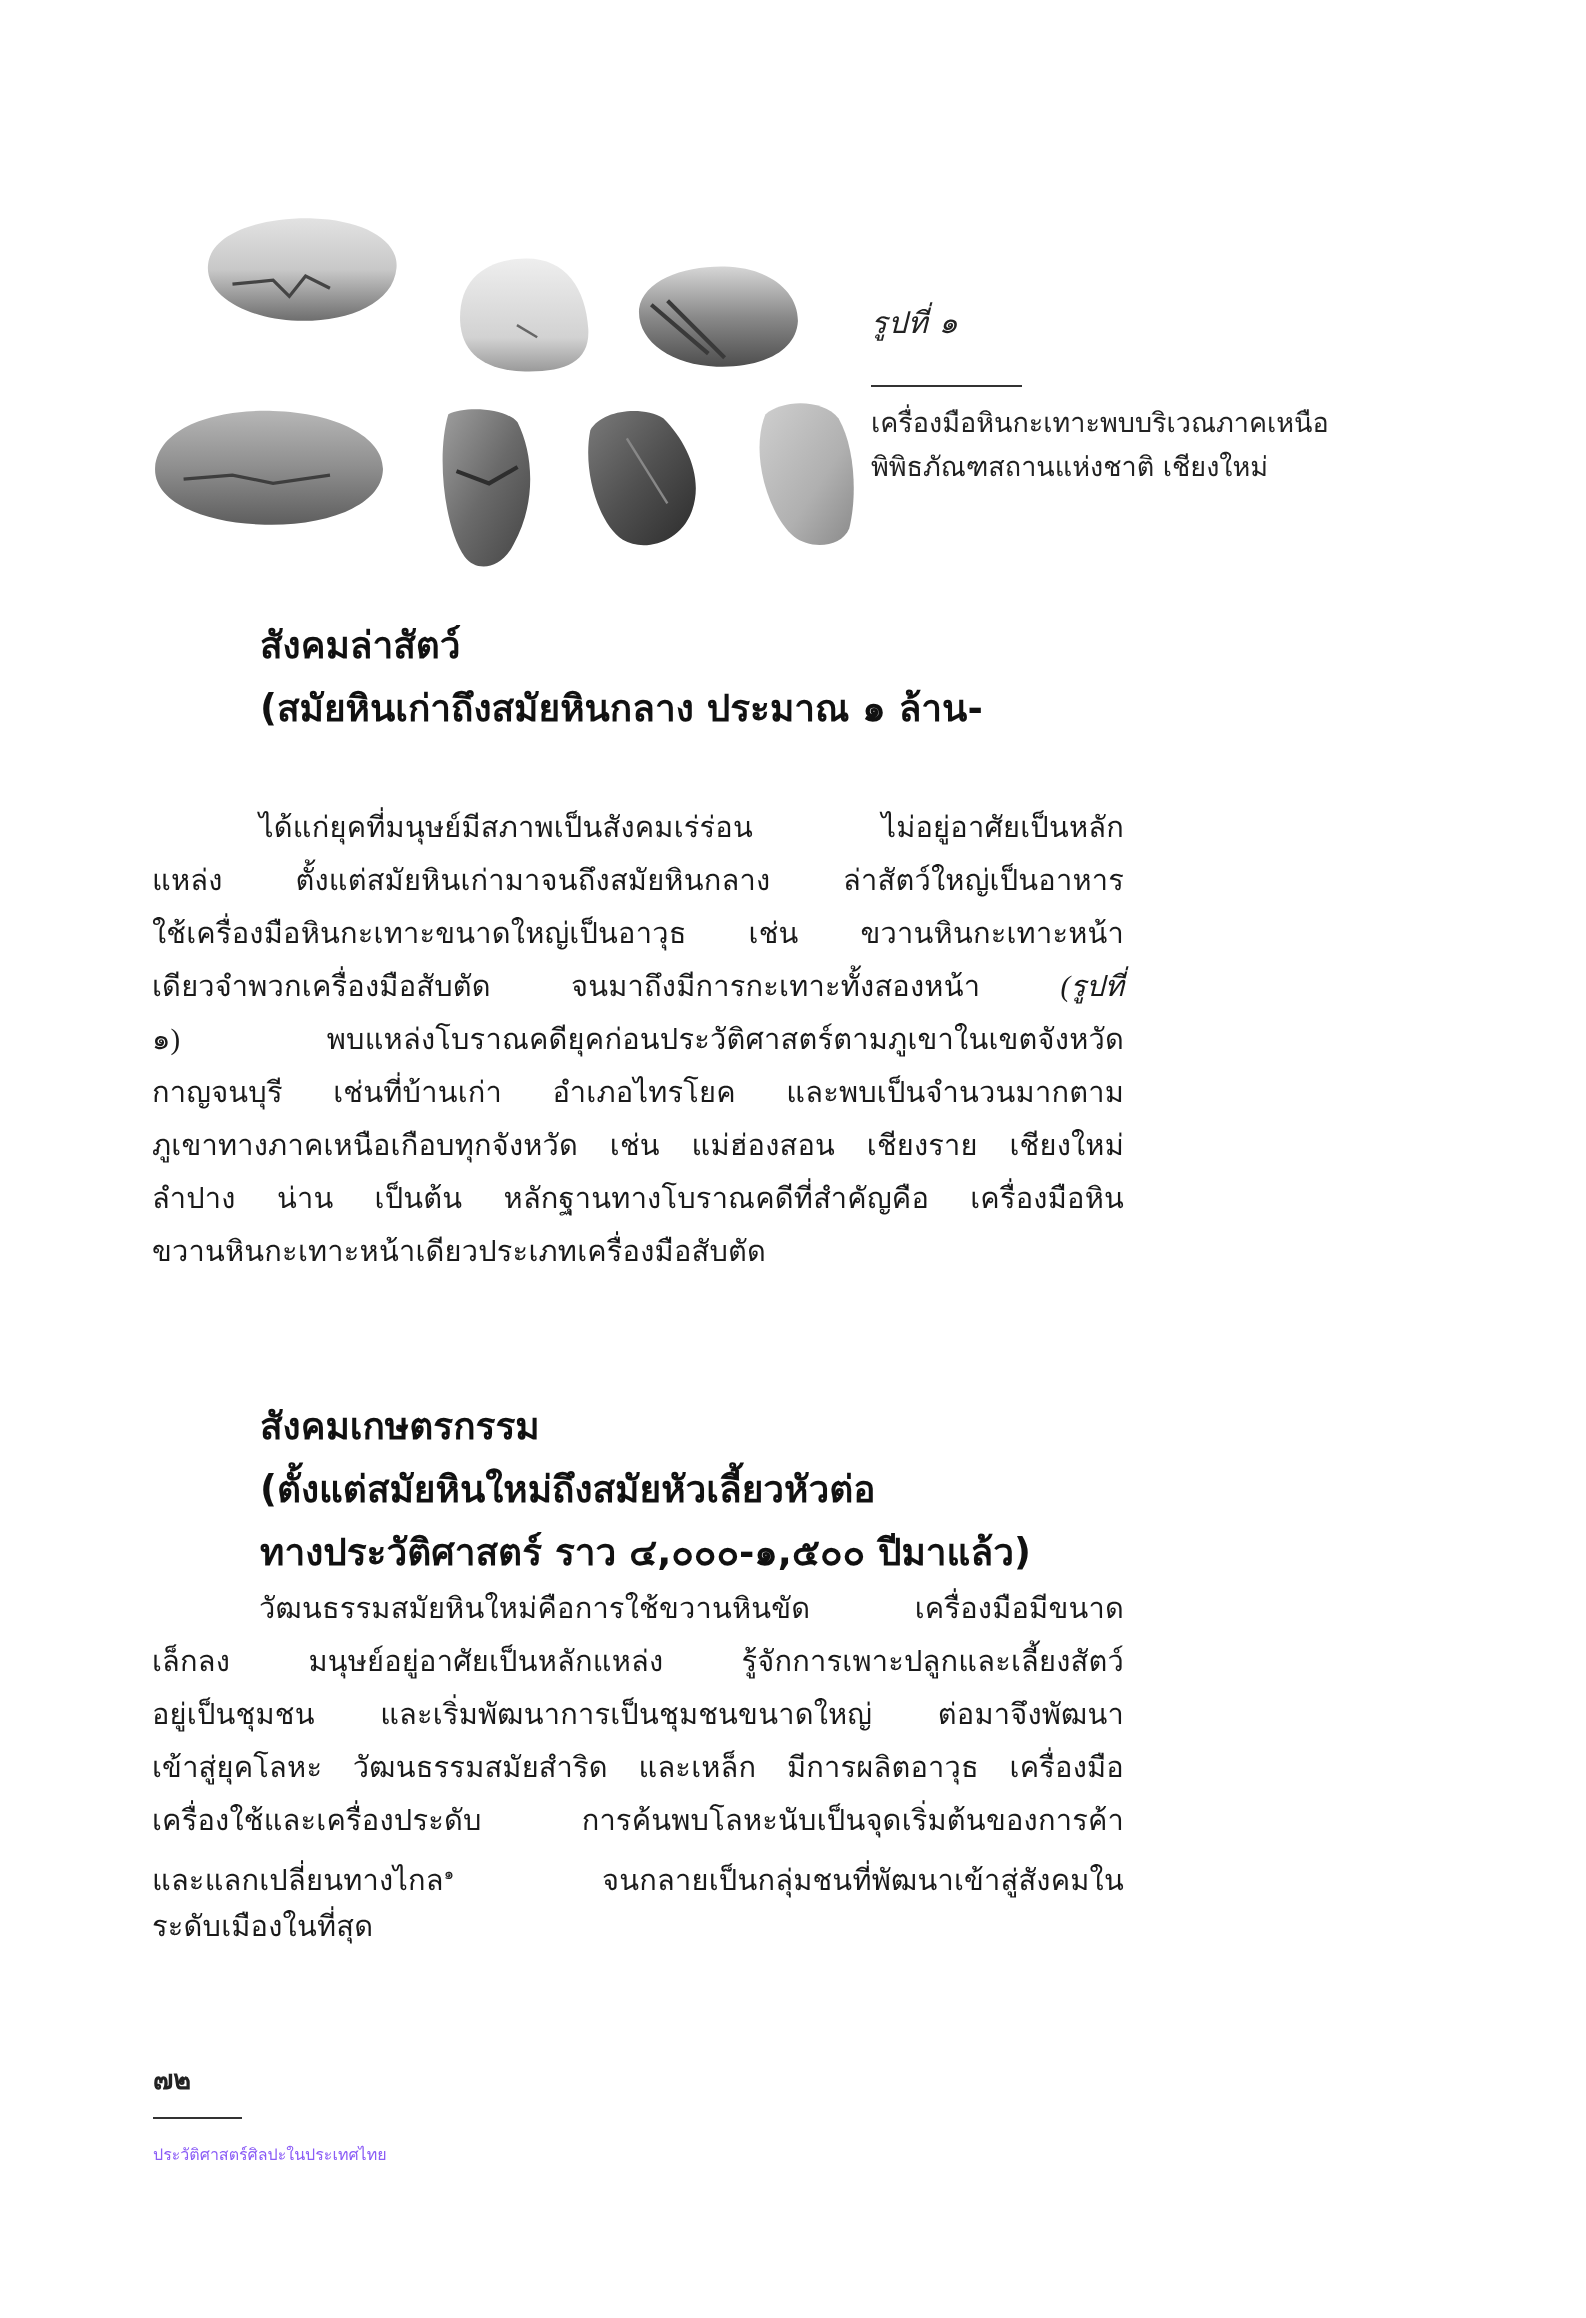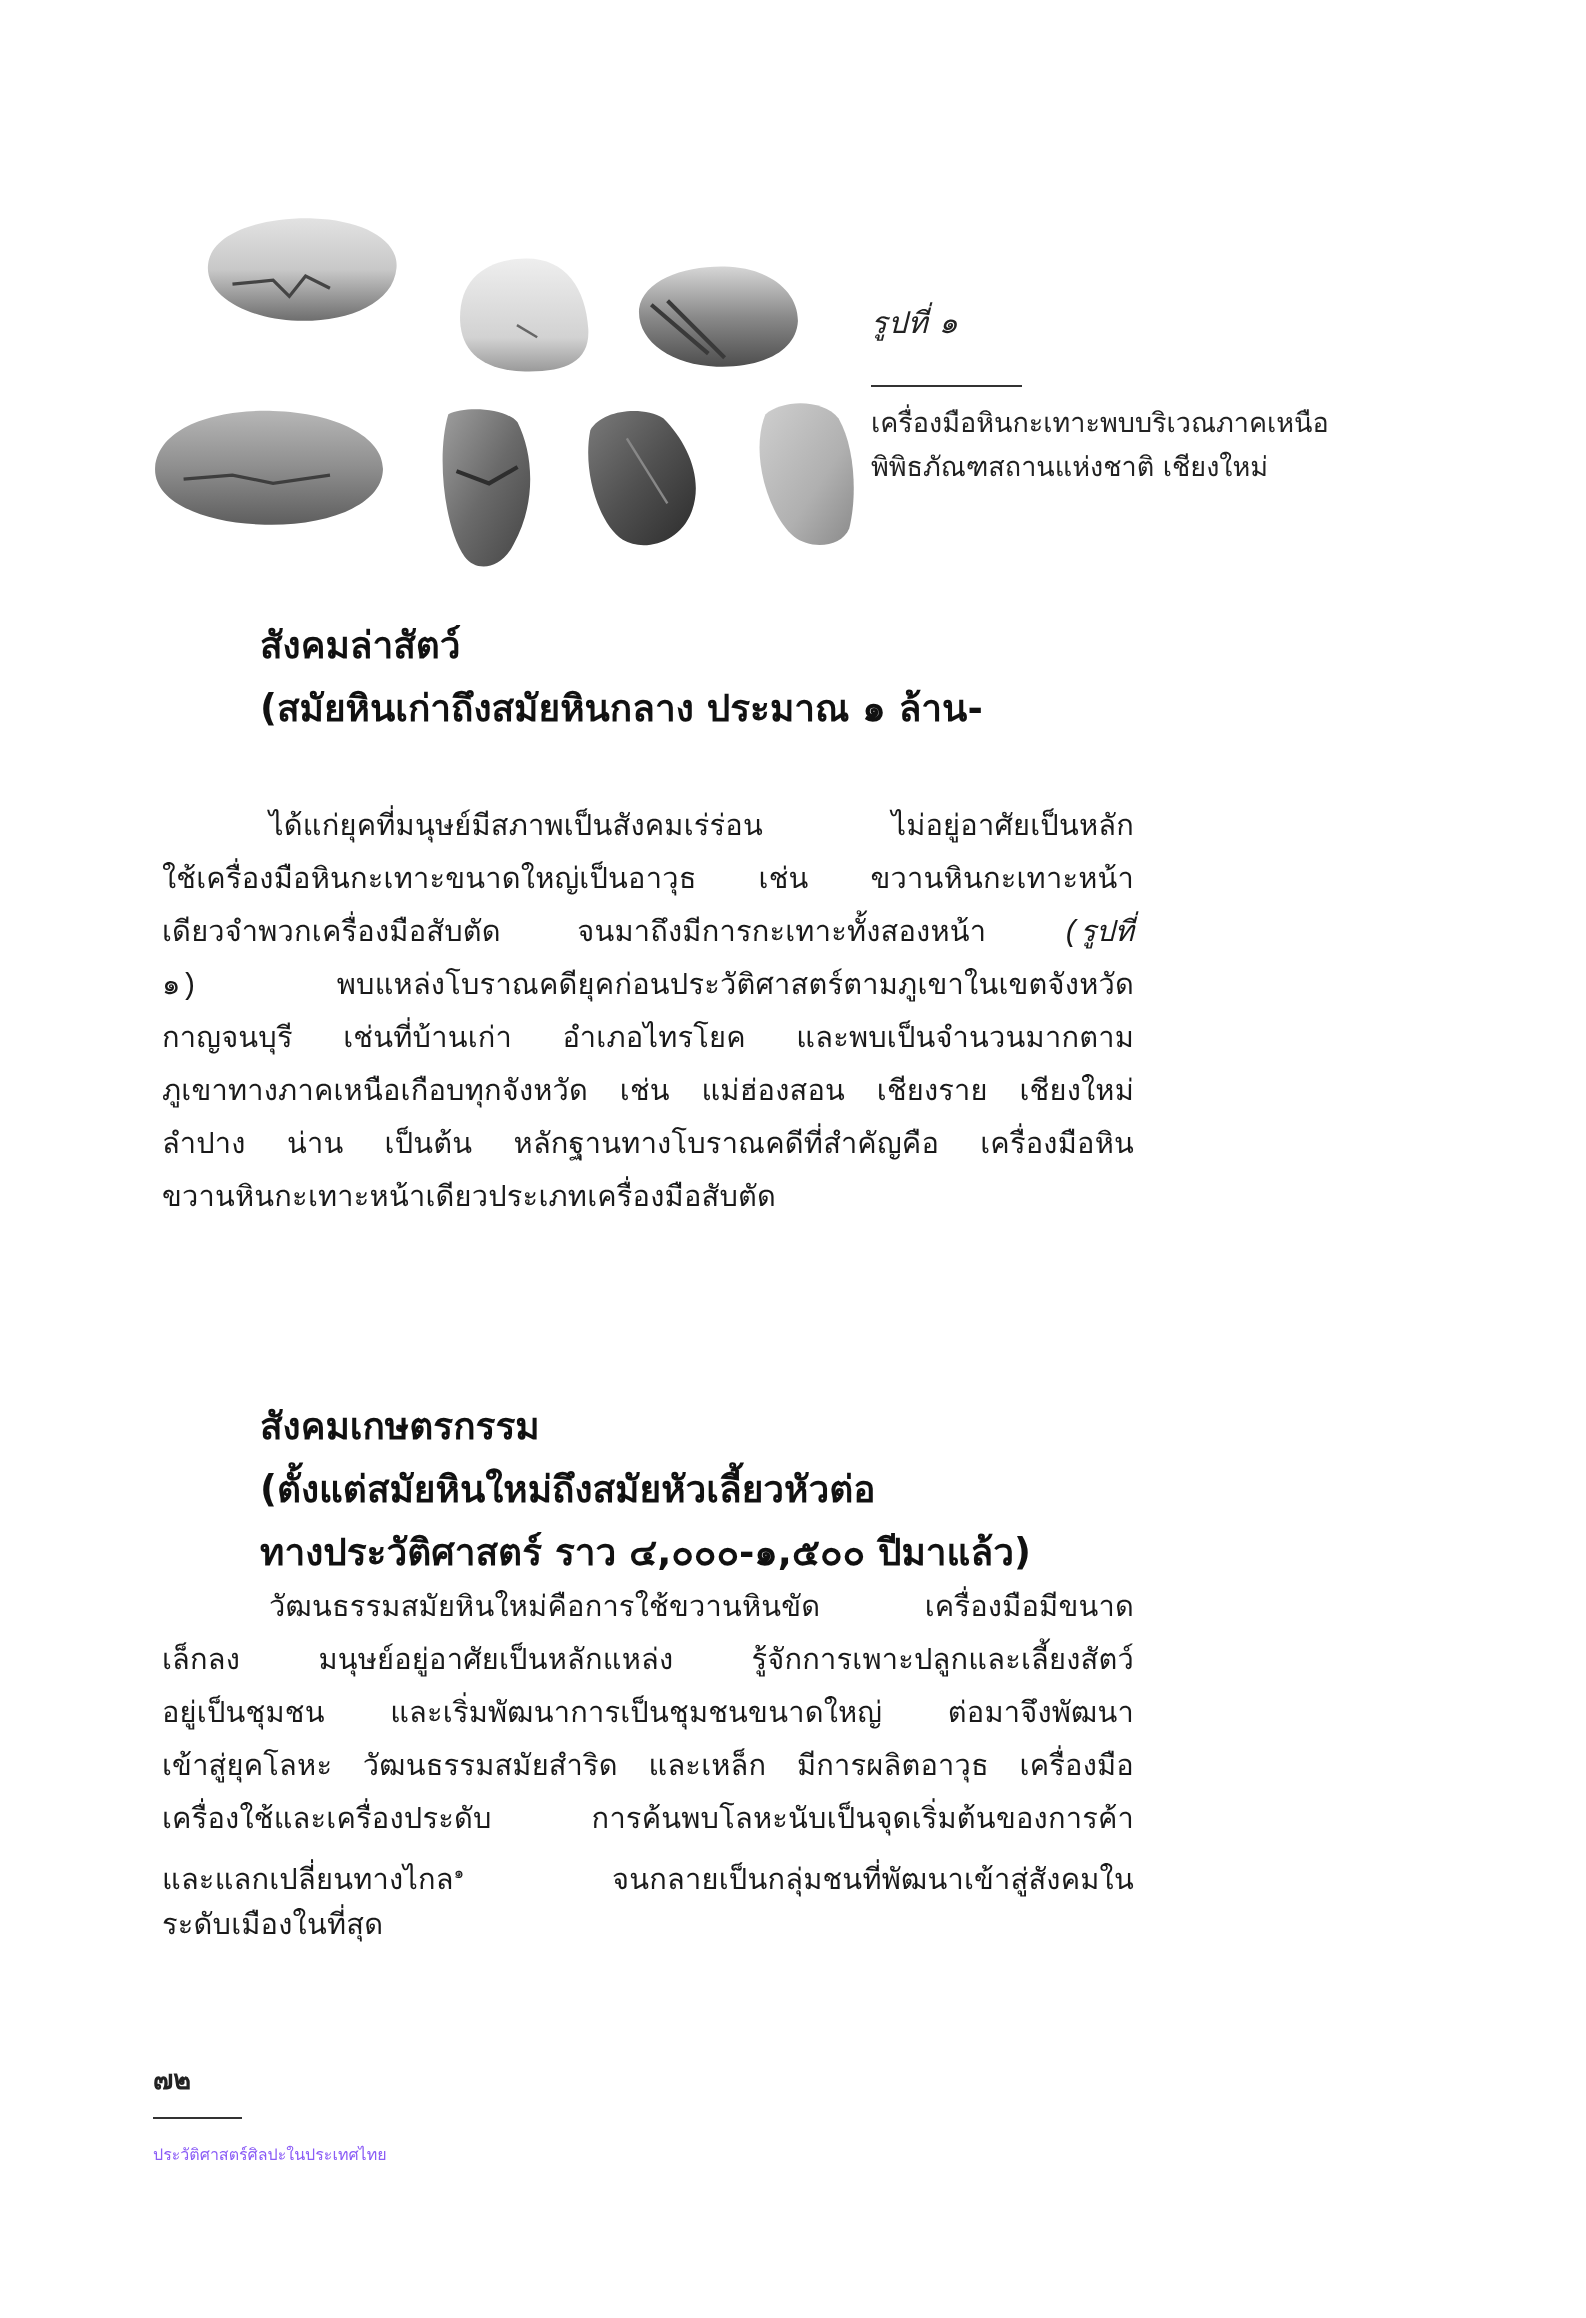--- a/index.html
+++ b/index.html
@@ -17,21 +17,21 @@
     .caption-rule { width: 151px; height: 1.6px; background: #333; margin-top: 39px; margin-bottom: 14.6px; }
     .caption-line { font-size: 27px; line-height: 44px; color: #222; font-weight: 300; }
 
     
     .heading { position: absolute; left: 260px; width: 895px; font-family: "DejaVu Sans", sans-serif; font-weight: bold; font-size: 37px; color: #111; }
     .heading .h-line { display: block; height: 63px; line-height: 63px; white-space: nowrap; }
     .heading-1 { top: 614px; }
     .heading-2 { top: 1395px; }
 
     
-    .para { position: absolute; left: 162px; width: 972px; font-family: Liberation Mono, monospace; font-size: 29px; color: #1a1a1a; }
+    .para { position: absolute; left: 152px; width: 972px; font-family: Liberation Serif, serif; font-size: 29px; color: #1a1a1a; }
     .para .p-line { display: block; height: 53px; line-height: 53px; white-space: nowrap; text-align: justify; text-align-last: justify; letter-spacing: 0.2px; }
     .para .p-line.indent { padding-left: 107px; }
     .para .p-line.last { text-align-last: left; }
     .para-1 { top: 801px; }
     .para-2 { top: 1582px; }
     .ital { font-style: italic; }
     sup.fn { font-size: 16.3px; vertical-align: 11.4px; }
 
     
     .footer { position: absolute; left: 153px; top: 2058px; font-family: "DejaVu Sans", sans-serif; }
@@ -146,20 +146,21 @@
     <div class="caption-line">พิพิธภัณฑสถานแห่งชาติ เชียงใหม่</div>
   </div>
 
   <div class="heading heading-1">
     <span class="h-line">สังคมล่าสัตว์</span>
     <span class="h-line">(สมัยหินเก่าถึงสมัยหินกลาง ประมาณ ๑ ล้าน-</span>
   </div>
 
   <div class="para para-1">
     <span class="p-line indent">ได้แก่ยุคที่มนุษย์มีสภาพเป็นสังคมเร่ร่อน ไม่อยู่อาศัยเป็นหลัก</span>
+    <span class="p-line">แหล่ง  ตั้งแต่สมัยหินเก่ามาจนถึงสมัยหินกลาง ล่าสัตว์ใหญ่เป็นอาหาร</span>
     <span class="p-line">ใช้เครื่องมือหินกะเทาะขนาดใหญ่เป็นอาวุธ เช่น ขวานหินกะเทาะหน้า</span>
     <span class="p-line"><span>เดียวจำพวกเครื่องมือสับตัด จนมาถึงมีการกะเทาะทั้งสองหน้า</span> <span class="ital">(รูปที่</span></span>
     <span class="p-line">๑)  พบแหล่งโบราณคดียุคก่อนประวัติศาสตร์ตามภูเขาในเขตจังหวัด</span>
     <span class="p-line">กาญจนบุรี เช่นที่บ้านเก่า อำเภอไทรโยค และพบเป็นจำนวนมากตาม</span>
     <span class="p-line">ภูเขาทางภาคเหนือเกือบทุกจังหวัด เช่น แม่ฮ่องสอน เชียงราย เชียงใหม่</span>
     <span class="p-line">ลำปาง น่าน เป็นต้น  หลักฐานทางโบราณคดีที่สำคัญคือ เครื่องมือหิน</span>
     <span class="p-line last">ขวานหินกะเทาะหน้าเดียวประเภทเครื่องมือสับตัด</span>
   </div>
 
   <div class="heading heading-2">

